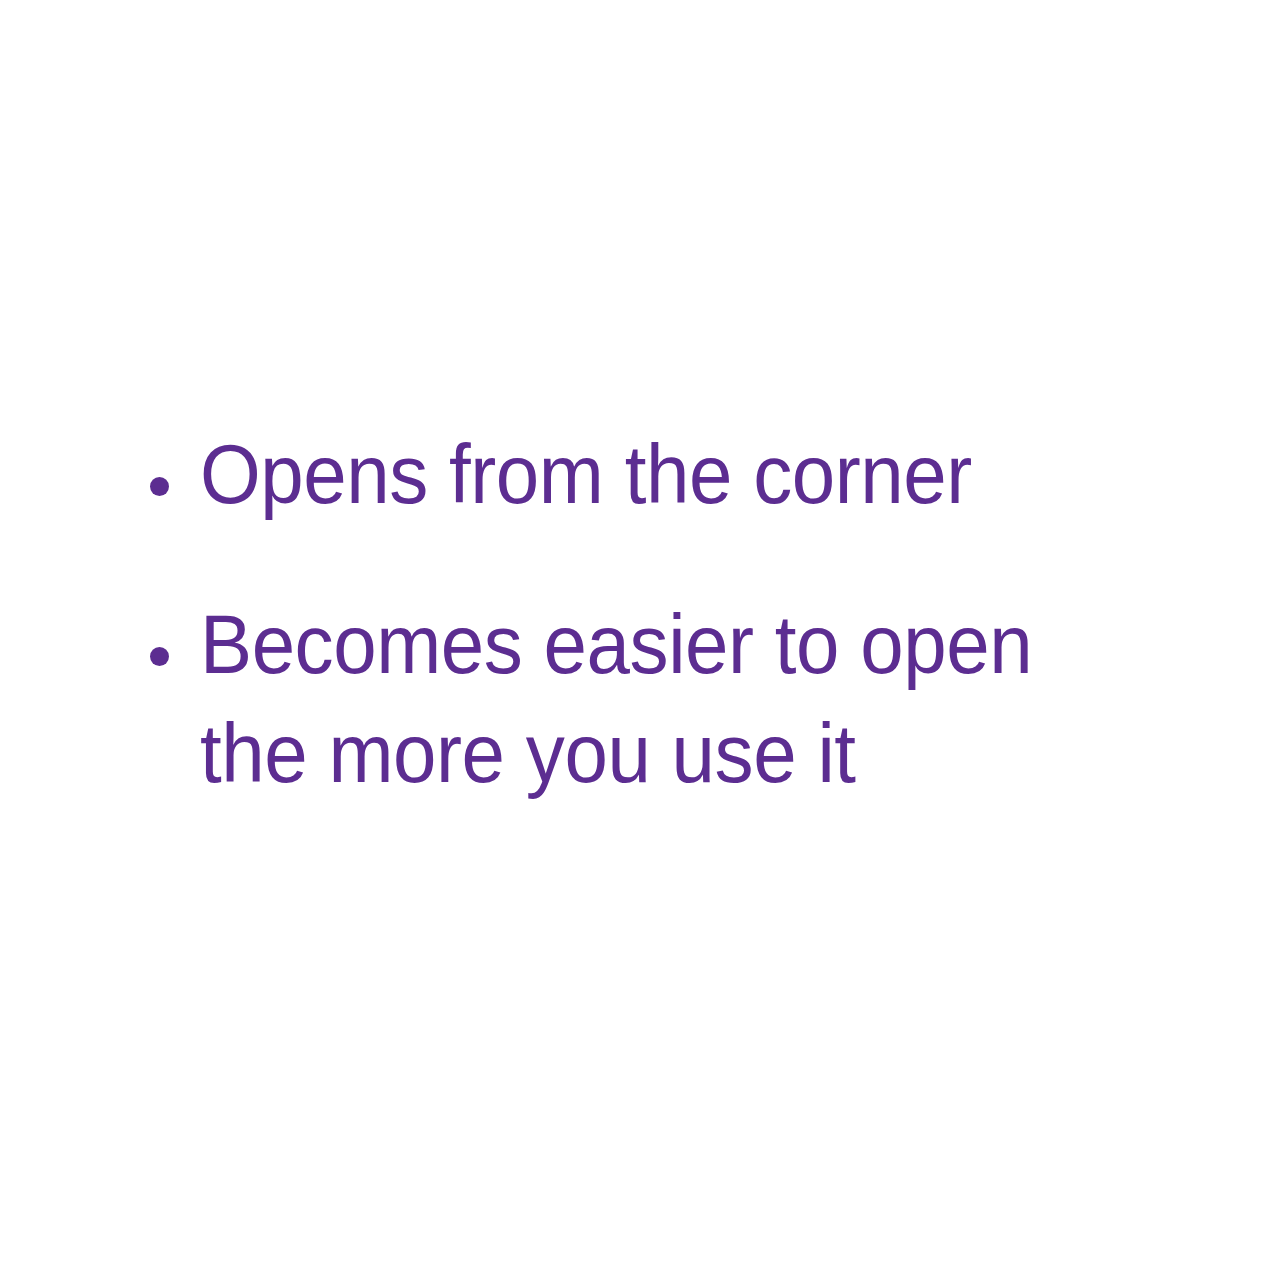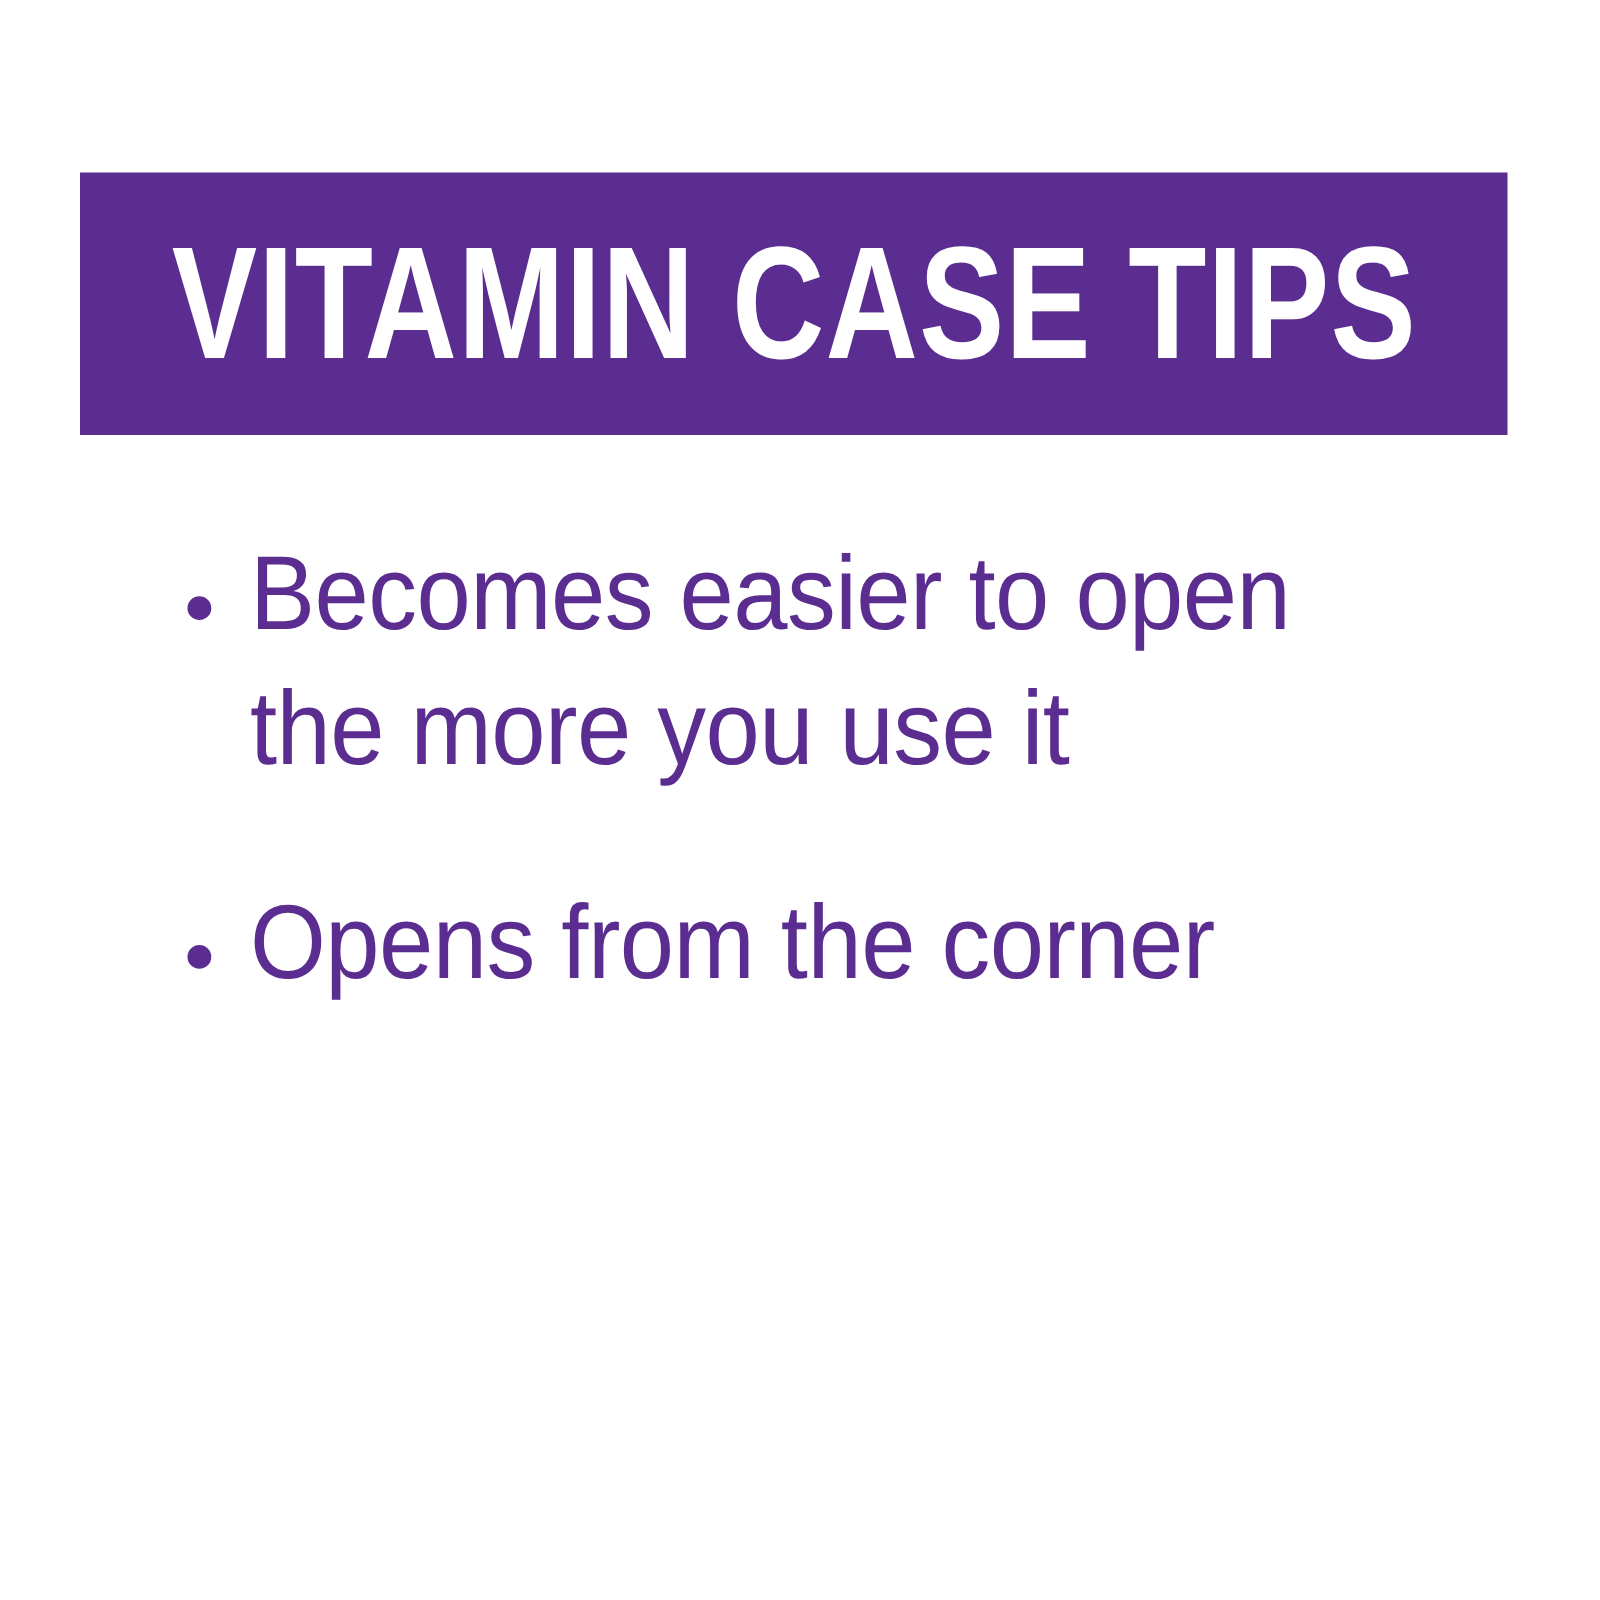--- a/index.html
+++ b/index.html
@@ -98,32 +98,29 @@
     margin: 0;
     padding: 0;
     -webkit-font-smoothing: antialiased;
   }
 </style>
 </head>
 <body>
 
 <div class="poster">
 
-  <div class="header-banner">
-    <h1 class="header-title">VITAMIN CASE TIPS</h1>
-  </div>
 
   <ul class="tips-list">
 
     <li class="tip-item">
       <span class="tip-bullet"></span>
-      <span class="tip-text">Becomes easier to open the more you use it</span>
+      <span class="tip-text">Opens from the corner</span>
     </li>
 
     <li class="tip-item">
       <span class="tip-bullet"></span>
-      <span class="tip-text">Opens from the corner</span>
+      <span class="tip-text">Becomes easier to open the more you use it</span>
     </li>
 
 
   </ul>
 
 </div>
 
 </body></html>

